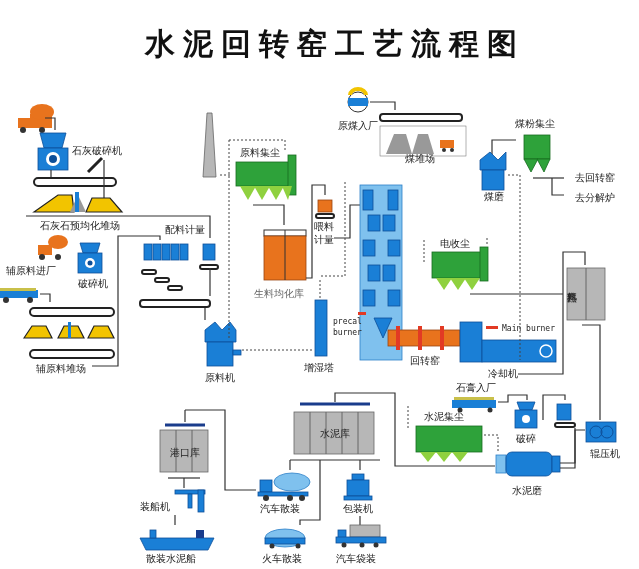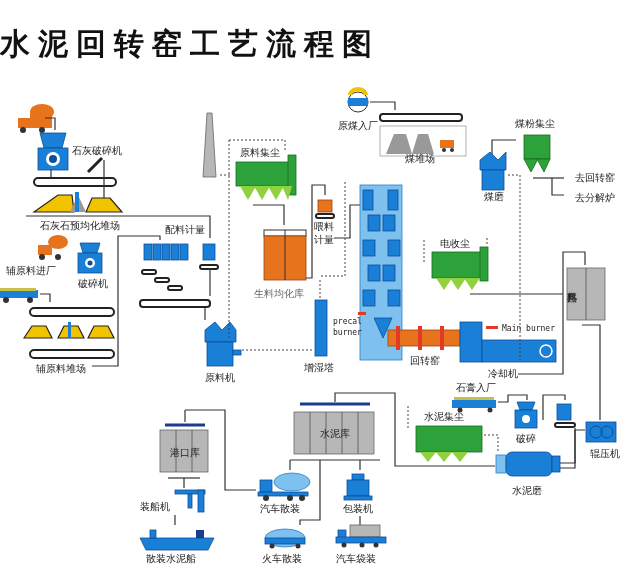--- a/index.html
+++ b/index.html
@@ -1,17 +1,17 @@
 <!DOCTYPE html>
 <html><head>
 <meta charset="utf-8">
 <style>
   html, body { margin: 0; padding: 0; background: #ffffff; }
   body { width: 639px; height: 569px; position: relative; overflow: hidden; font-family: "DejaVu Sans", "Liberation Sans", sans-serif; }
-  #title { position: absolute; left: 0; top: 24px; width: 525px; text-align: left; font-size: 30px; font-weight: bold; letter-spacing: 8px; color: #111; font-family: "DejaVu Sans", sans-serif; }
+  #title { position: absolute; left: 0; top: 24px; width: 525px; text-align: right; font-size: 30px; font-weight: bold; letter-spacing: 8px; color: #111; font-family: "DejaVu Sans", sans-serif; }
   svg { position: absolute; left: 0; top: 0; }
   .lbl { font-size: 10px; fill: #222; font-family: "DejaVu Sans", sans-serif; }
   .lbl-s { font-size: 8px; fill: #222; font-family: "DejaVu Sans Mono", monospace; }
   .lbl-g { font-size: 10px; fill: #666; }
   .line { stroke: #333; stroke-width: 1.2; fill: none; }
   .dash { stroke: #444; stroke-width: 1; fill: none; stroke-dasharray: 2 2; }
   .blue { fill: #1a7fd6; stroke: #0d4f99; stroke-width: 0.8; }
   .lblue { fill: #7fc1ee; stroke: #2b7fc8; stroke-width: 0.8; }
   .green { fill: #2ea23a; stroke: #176b20; stroke-width: 0.8; }
   .lgreen { fill: #8fd13f; }

